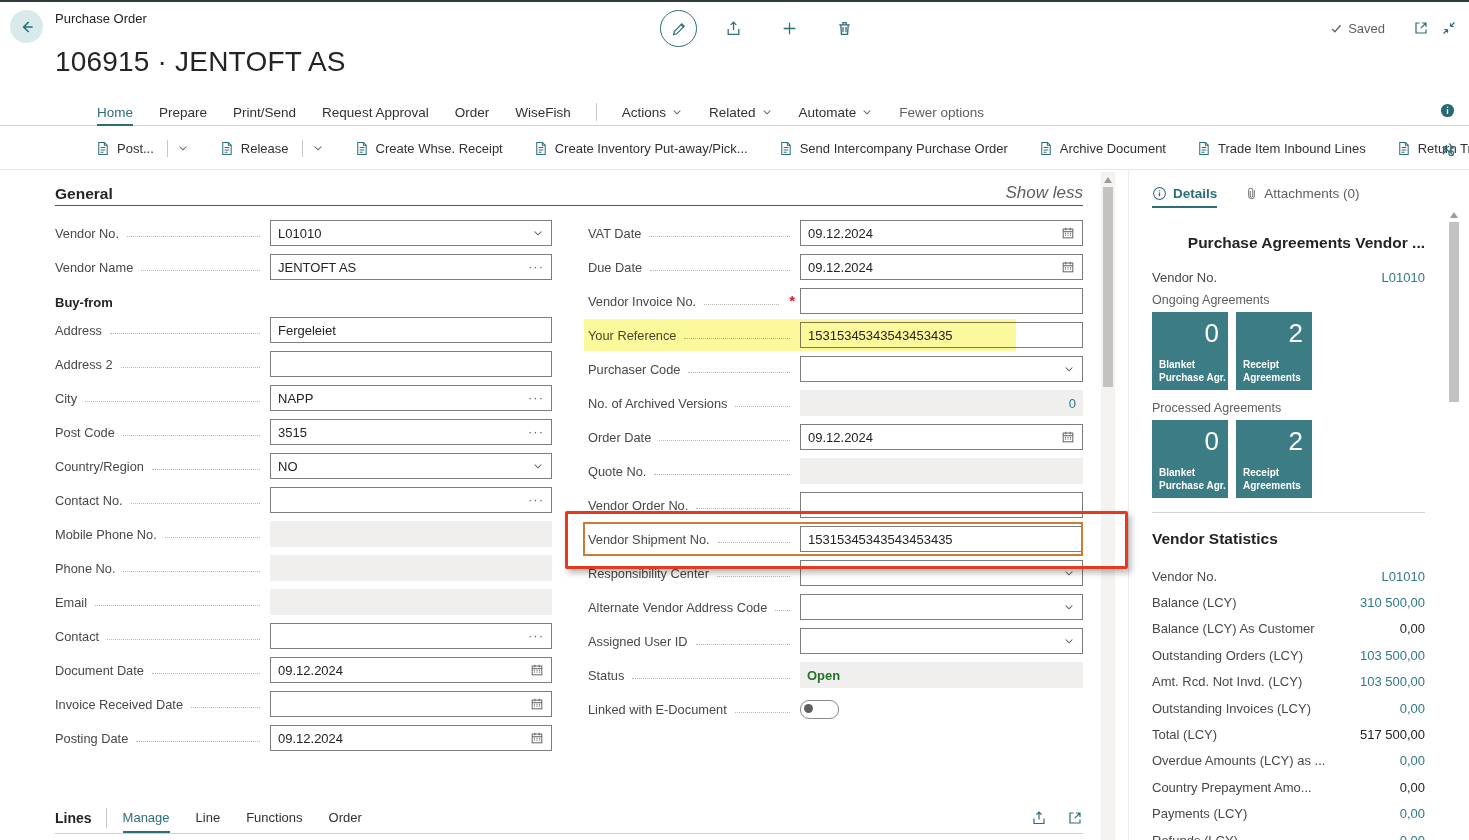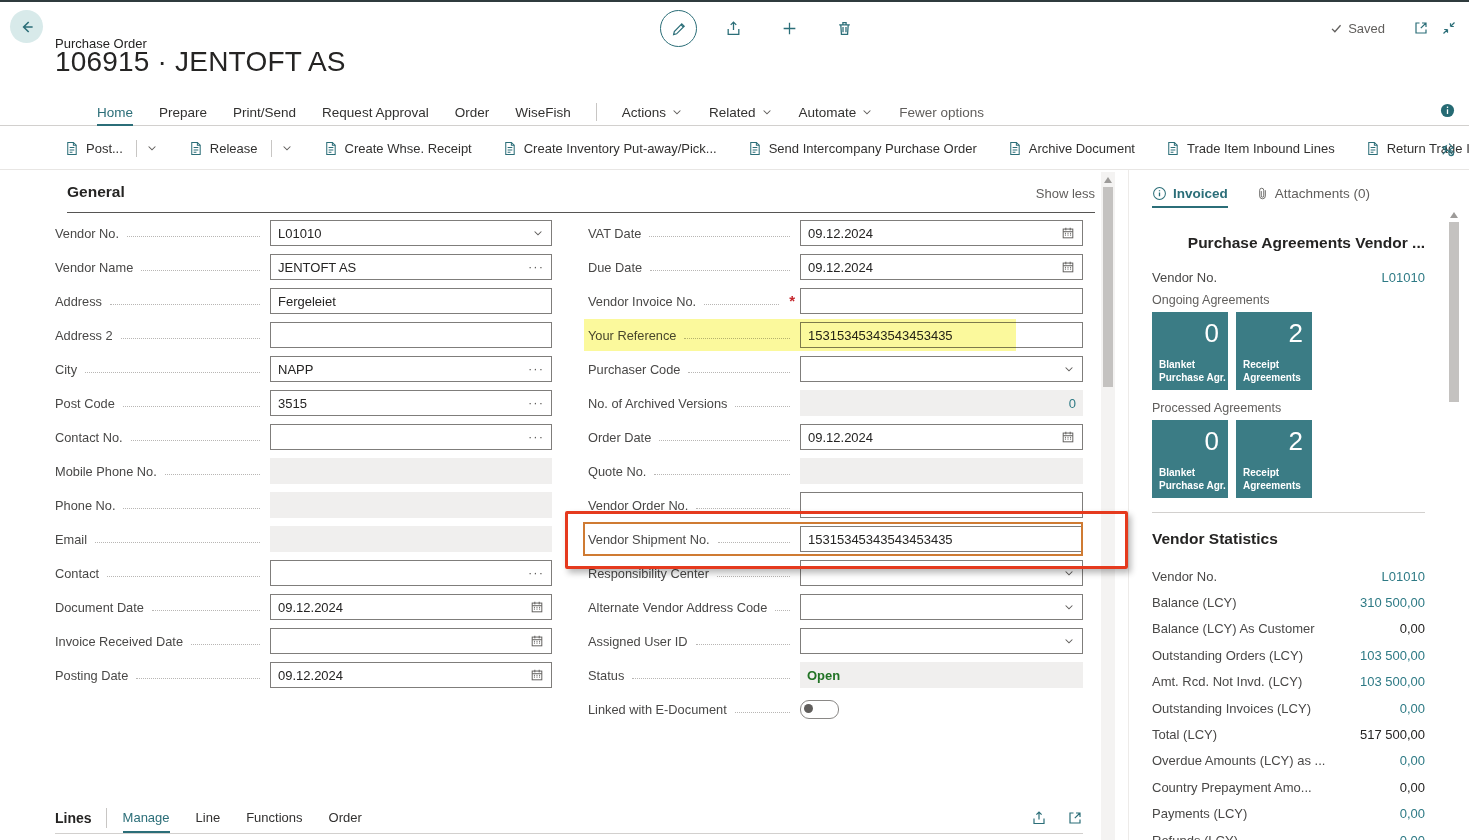--- a/index.html
+++ b/index.html
@@ -4,45 +4,45 @@
 <style>
   html,body{margin:0;padding:0;background:#fff;}
   body{font-family:"Liberation Sans",sans-serif;color:#252423;-webkit-font-smoothing:antialiased;}
   .screen{position:relative;width:1469px;height:840px;overflow:hidden;background:#fff;border-top:2px solid #2f3b3d;box-sizing:border-box;}
   svg{display:block;}
   .ic{display:inline-flex;align-items:center;justify-content:center;color:#2b6e78;}
   .ic.gray{color:#605e5c;}
 
   
   .back-btn{position:absolute;left:10px;top:8px;width:33px;height:33px;border-radius:50%;background:#d8eaea;display:flex;align-items:center;justify-content:center;cursor:pointer;}
-  .caption{position:absolute;left:55px;top:34px;font-size:13px;color:#252423;}
+  .caption{position:absolute;left:55px;top:9px;font-size:13px;color:#252423;}
   .tool-circle{position:absolute;top:8px;width:35px;height:35px;border:1px solid #2b6e78;border-radius:50%;display:flex;align-items:center;justify-content:center;cursor:pointer;}
   .tool-ic{position:absolute;top:18px;cursor:pointer;}
   .saved{position:absolute;top:19px;right:84px;display:flex;align-items:center;gap:5px;color:#605e5c;font-size:13px;}
   .page-title{position:absolute;left:55px;top:44px;font-size:28px;font-weight:400;color:#252423;letter-spacing:.2px;}
 
   
   .menubar{position:absolute;left:0;right:0;top:97px;height:27px;border-bottom:1px solid #d2d0ce;display:flex;align-items:center;padding-left:70px;box-sizing:border-box;}
   .menu-item{font-size:13.5px;color:#323130;margin:0 13px;cursor:pointer;display:flex;align-items:center;gap:5px;height:26px;position:relative;white-space:nowrap;}
   .menu-item.active{color:#2b6e78;margin-left:27px;}
   .menu-item.active::after{content:"";position:absolute;left:0;right:0;bottom:-1px;height:2px;background:#2b6e78;}
   .menu-item.muted{color:#605e5c;}
   .menu-sep{width:1px;height:18px;background:#c8c6c4;margin:0 12px;}
   .menu-info{position:absolute;right:14px;top:101px;cursor:pointer;}
 
   
-  .ribbon{position:absolute;left:0;right:0;top:125px;height:43px;border-bottom:1px solid #e8e6e4;display:flex;align-items:center;padding-left:64px;box-sizing:border-box;}
+  .ribbon{position:absolute;left:0;right:0;top:125px;height:43px;border-bottom:1px solid #e8e6e4;display:flex;align-items:center;padding-left:95px;box-sizing:border-box;}
   .rb-item{display:flex;align-items:center;gap:7px;font-size:13px;color:#323130;margin-right:30px;cursor:pointer;white-space:nowrap;}
   .rb-sep{width:1px;height:17px;background:#c8c6c4;margin:0 2px 0 6px;}
   .ribbon-pin{position:absolute;right:13px;top:139px;cursor:pointer;}
 
   
-  .gen-head{position:absolute;left:55px;top:181px;width:1028px;display:flex;align-items:flex-end;justify-content:space-between;border-bottom:1px solid #565553;padding-bottom:11px;margin-left:12px;}
+  .gen-head{position:absolute;left:55px;top:181px;width:1028px;display:flex;align-items:flex-end;justify-content:space-between;border-bottom:1px solid #565553;padding-bottom:2px;}
   .gen-title{font-size:15.5px;font-weight:700;color:#252423;}
-  .show-less{font-size:13px;color:#605e5c;cursor:pointer;}
+  .show-less{font-size:17px;color:#605e5c;cursor:pointer;font-style:italic;}
   .columns{position:absolute;left:55px;top:218px;display:flex;gap:36px;}
   .fcol{display:flex;flex-direction:column;}
   .fcol.left{width:497px;}
   .fcol.right{width:495px;}
   .frow{height:26px;margin-bottom:8px;display:flex;align-items:center;position:relative;}
   .subhead{height:29px;display:flex;align-items:center;font-size:13px;font-weight:700;color:#252423;}
   .flabel{font-size:12.8px;color:#494847;white-space:nowrap;}
   .leader{flex:1;border-bottom:1px dotted #b8b6b4;margin:6px 10px 0 8px;min-width:10px;}
   .req{color:#c5262c;font-weight:700;font-size:15px;margin-right:5px;line-height:10px;}
   .fctrl{width:283px;height:26px;box-sizing:border-box;border:1px solid #7f7d7b;background:#fff;display:flex;align-items:center;padding:0 7px;font-size:13px;color:#252423;position:relative;flex:none;}
@@ -346,20 +346,21 @@
           </div>
         </div>
         <div class="frow">
           <span class="flabel">Vendor Name</span>
           <span class="leader"></span>
           <div class="fctrl">
             <span class="fval">JENTOFT AS</span>
             <span class="ellipsis-btn trail">···</span>
           </div>
         </div>
+        <div class="subhead">Buy-from</div>
         <div class="frow">
           <span class="flabel">Address</span>
           <span class="leader"></span>
           <div class="fctrl">
             <span class="fval">Fergeleiet</span>
           </div>
         </div>
         <div class="frow">
           <span class="flabel">Address 2</span>
           <span class="leader"></span>
@@ -374,20 +375,32 @@
             <span class="fval">NAPP</span>
             <span class="ellipsis-btn trail">···</span>
           </div>
         </div>
         <div class="frow">
           <span class="flabel">Post Code</span>
           <span class="leader"></span>
           <div class="fctrl">
             <span class="fval">3515</span>
             <span class="ellipsis-btn trail">···</span>
+          </div>
+        </div>
+        <div class="frow">
+          <span class="flabel">Country/Region</span>
+          <span class="leader"></span>
+          <div class="fctrl">
+            <span class="fval">NO</span>
+            <span class="ic gray">
+              <svg width="12" height="12" viewBox="0 0 16 16" fill="none" stroke="currentColor" stroke-width="1.4">
+                <path d="M3.5 6l4.5 4.5L12.5 6"></path>
+              </svg>
+            </span>
           </div>
         </div>
         <div class="frow">
           <span class="flabel">Contact No.</span>
           <span class="leader"></span>
           <div class="fctrl">
             <span class="fval"></span>
             <span class="ellipsis-btn trail">···</span>
           </div>
         </div>
@@ -651,21 +664,21 @@
 
   <aside class="pane">
     <div class="pane-tabs" id="pane-tabs">
         <span class="pane-tab active">
           <span class="ic">
             <svg width="15" height="15" viewBox="0 0 16 16" fill="none" stroke="currentColor" stroke-width="1.1">
               <circle cx="8" cy="8" r="6.3"></circle>
               <path d="M8 7v4M8 4.6v1" stroke-width="1.4"></path>
             </svg>
           </span>
-          <span>Invoiced</span>
+          <span>Details</span>
         </span>
         <span class="pane-tab">
           <span class="ic gray">
             <svg width="13" height="15" viewBox="0 0 16 16" fill="none" stroke="currentColor" stroke-width="1.1">
               <path d="M11.5 4v7a3.5 3.5 0 0 1-7 0V4a2.5 2.5 0 0 1 5 0v7a1.5 1.5 0 0 1-3 0V5"></path>
             </svg>
           </span>
           <span>Attachments (0)</span>
         </span>
       </div>

